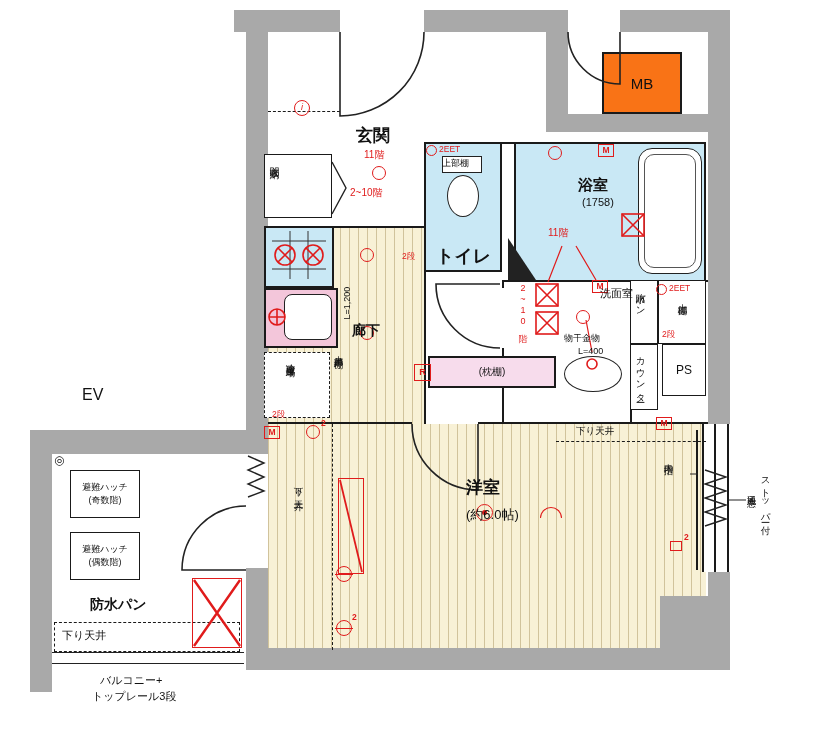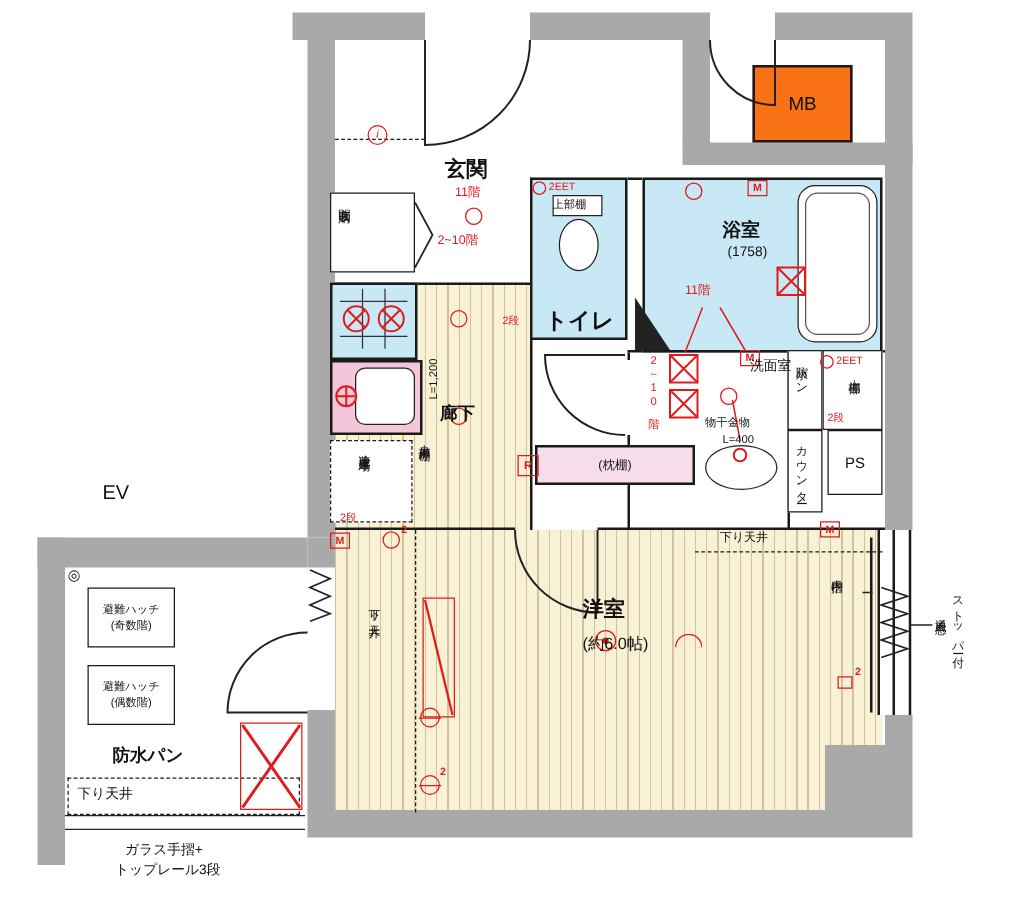--- a/index.html
+++ b/index.html
@@ -203,20 +203,20 @@
   <div class="lbl b" style="left:466px;top:478px;font-size:17px">洋室</div>
   <div class="lbl" style="left:466px;top:508px;font-size:13px">(約6.0帖)</div>
   <div class="lbl" style="left:576px;top:426px;font-size:9.5px">下り天井</div>
   <div class="vlbl" style="left:294px;top:480px;height:58px;font-size:9.5px">下り天井</div>
   <div class="vlbl" style="left:664px;top:456px;height:48px;font-size:9.5px">内手摺</div>
   <div class="vlbl" style="left:747px;top:488px;height:40px;font-size:9.5px">通風窓</div>
   <div class="vlbl" style="left:761px;top:470px;height:76px;font-size:9.5px">ストッパー付</div>
   <div class="lbl" style="left:82px;top:386px;font-size:16px">EV</div>
   <div class="lbl b" style="left:90px;top:596px;font-size:14px">防水パン</div>
   <div class="lbl" style="left:62px;top:629px;font-size:11px">下り天井</div>
-  <div class="lbl" style="left:100px;top:674px;font-size:11px">ガラス手摺+</div>
+  <div class="lbl" style="left:100px;top:674px;font-size:11px">バルコニー+</div>
   <div class="lbl" style="left:92px;top:690px;font-size:11px">トップレール3段</div>
   <div class="lbl" style="left:54px;top:454px;font-size:12px">◎</div>
   <div class="lbl red" style="left:321px;top:419px;font-size:8.5px;font-weight:bold">2</div>
   <div class="lbl red" style="left:352px;top:613px;font-size:8.5px;font-weight:bold">2</div>
   <div class="lbl red" style="left:684px;top:533px;font-size:8.5px;font-weight:bold">2</div>
 
 </div>
 
 </body></html>

